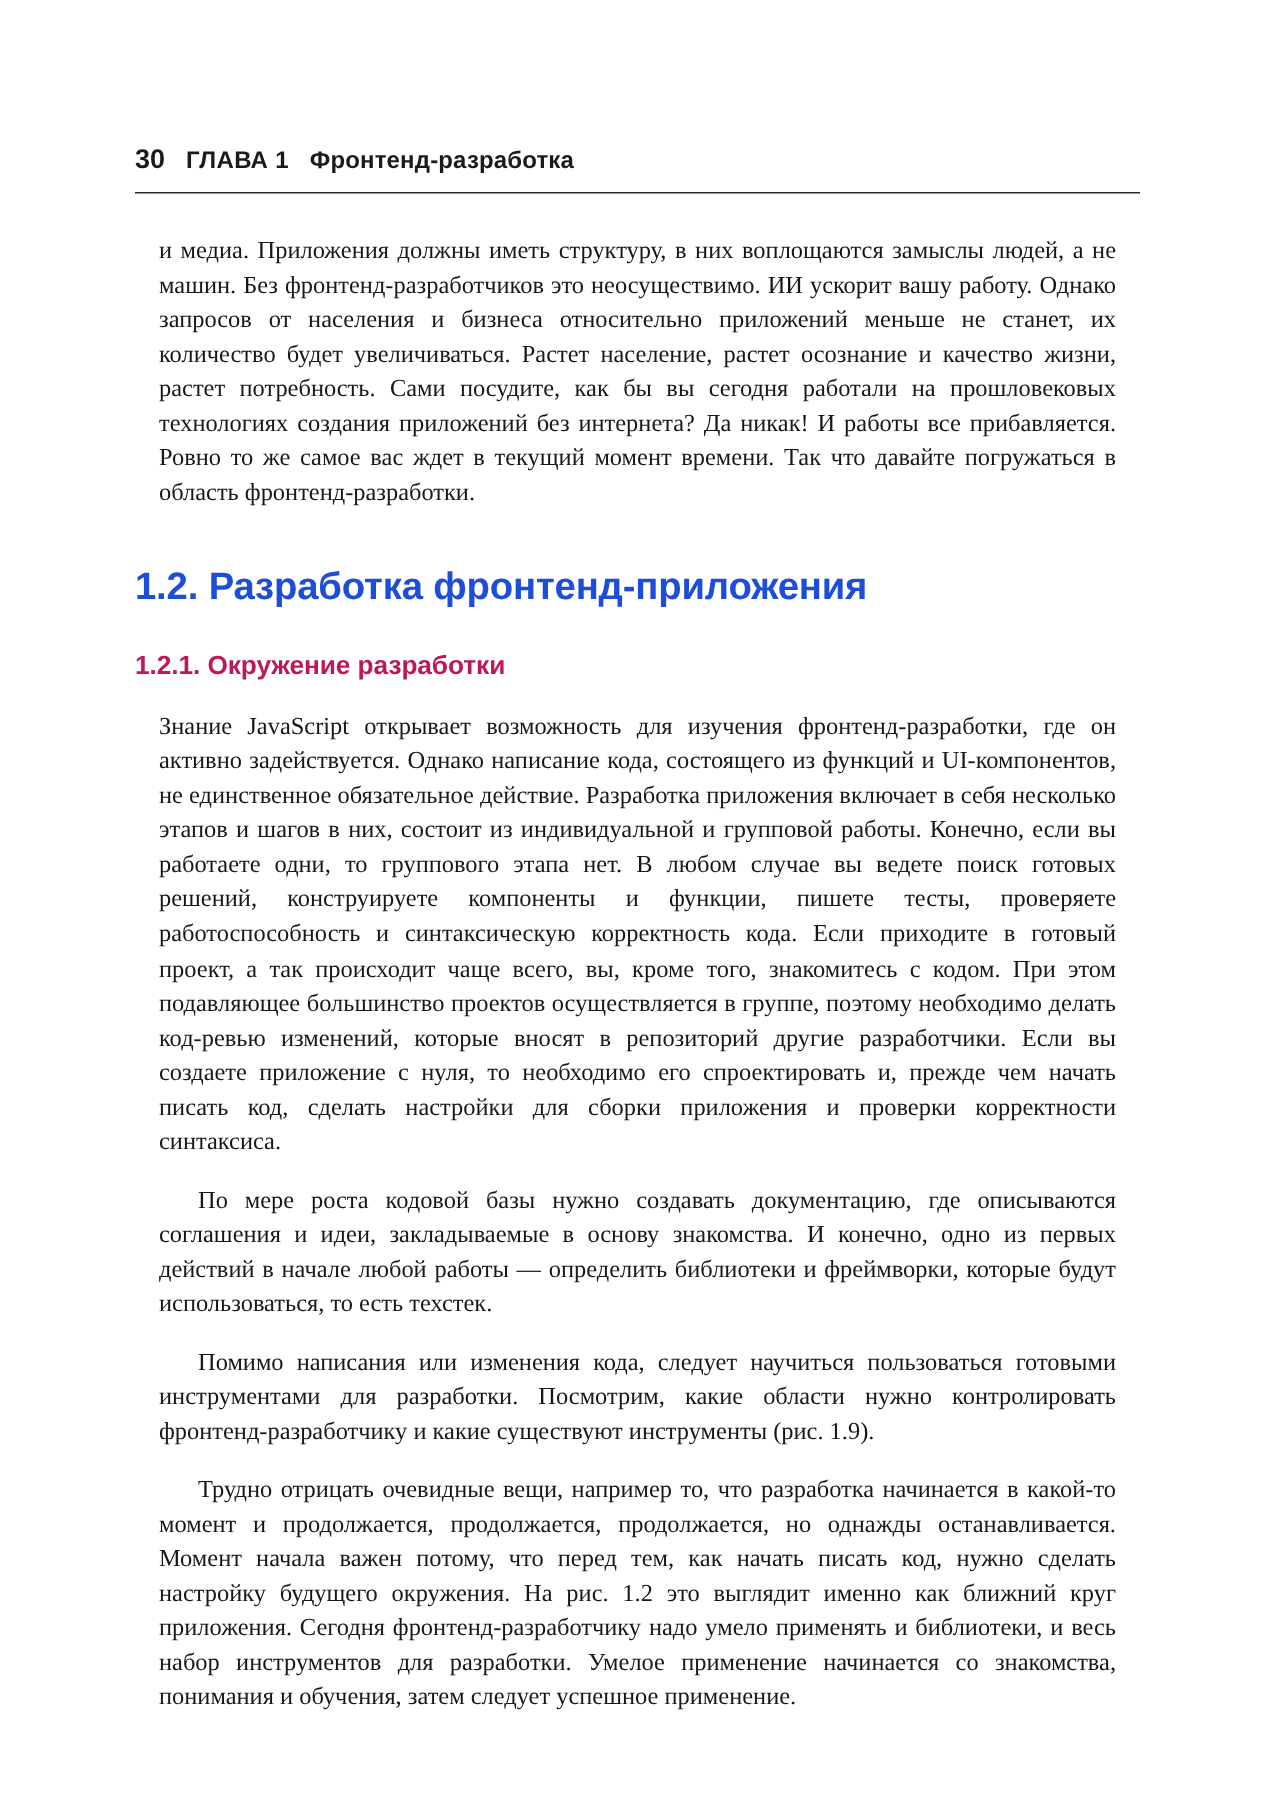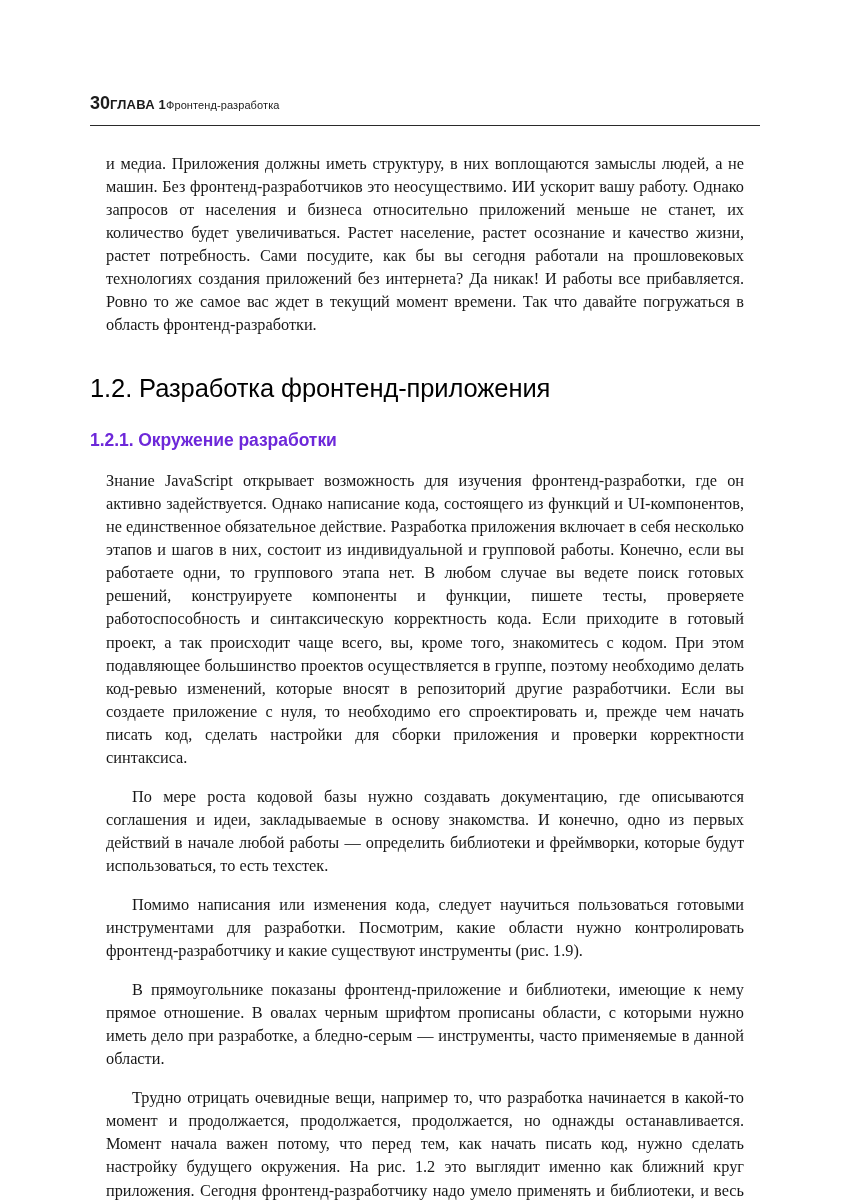--- a/index.html
+++ b/index.html
@@ -18,37 +18,38 @@
   .content {
     position: absolute;
     left: 90px;
     top: 56px;
     width: 670px;
   }
   
   .running-head {
     display: flex;
     align-items: baseline;
+    gap: 14px;
     font-family: "Liberation Sans", sans-serif;
     color: #1b1b1b;
     padding-bottom: 11px;
   }
   .folio {
     font-size: 18px;
     font-weight: bold;
     letter-spacing: 0px;
   }
   .chapter-label {
-    font-size: 13px;
+    font-size: 16px;
     font-weight: bold;
     letter-spacing: 0.2px;
   }
   .chapter-title {
-    font-size: 11px;
-    font-weight: normal;
+    font-size: 16px;
+    font-weight: bold;
     letter-spacing: 0.1px;
     margin-top: 43px;
   }
   .rule {
     height: 1px;
     background: #2a2a2a;
     width: 100%;
     margin-bottom: 26px;
   }
   
@@ -63,30 +64,30 @@
   }
   .body-text p {
     margin: 16px;
   }
   .indent {
     text-indent: 26px;
   }
   h2.section {
     font-family: "Liberation Sans", sans-serif;
     font-size: 25.5px;
-    font-weight: normal;
-    color: #000000;
+    font-weight: bold;
+    color: #1d4ed8;
     margin: 34px 0 0 0;
     letter-spacing: -0.1px;
   }
   h3.subsection {
     font-family: "Liberation Sans", sans-serif;
     font-size: 17.5px;
     font-weight: bold;
-    color: #6d28d9;
+    color: #be185d;
     margin: 22px 0 9px 0;
     letter-spacing: -0.05px;
   }
   .para-block p + p {
     margin-top: 0;
   }
 </style>
 </head>
 <body>
 
@@ -103,19 +104,18 @@
     <div class="body-text">
       <p>и медиа. Приложения должны иметь структуру, в них воплощаются замыслы людей, а не машин. Без фронтенд-разработчиков это неосуществимо. ИИ ускорит вашу работу. Однако запросов от населения и бизнеса относительно приложений меньше не станет, их количество будет увеличиваться. Растет население, растет осознание и качество жизни, растет потребность. Сами посудите, как бы вы сегодня работали на прошловековых технологиях создания приложений без интернета? Да никак! И работы все прибавляется. Ровно то же самое вас ждет в текущий момент времени. Так что давайте погружаться в область фронтенд-разработки.</p>
 
       <h2 class="section">1.2. Разработка фронтенд-приложения</h2>
       <h3 class="subsection">1.2.1. Окружение разработки</h3>
 
       <div class="para-block">
         <p>Знание JavaScript открывает возможность для изучения фронтенд-разработки, где он активно задействуется. Однако написание кода, состоящего из функций и UI-компонентов, не единственное обязательное действие. Разработка приложения включает в себя несколько этапов и шагов в них, состоит из индивидуальной и групповой работы. Конечно, если вы работаете одни, то группового этапа нет. В любом случае вы ведете поиск готовых решений, конструируете компоненты и функции, пишете тесты, проверяете работоспособность и синтаксическую корректность кода. Если приходите в готовый проект, а так происходит чаще всего, вы, кроме того, знакомитесь с кодом. При этом подавляющее большинство проектов осуществляется в группе, поэтому необходимо делать код-ревью изменений, которые вносят в репозиторий другие разработчики. Если вы создаете приложение с нуля, то необходимо его спроектировать и, прежде чем начать писать код, сделать настройки для сборки приложения и проверки корректности синтаксиса.</p>
         <p class="indent">По мере роста кодовой базы нужно создавать документацию, где описываются соглашения и идеи, закладываемые в основу знакомства. И конечно, одно из первых действий в начале любой работы — определить библиотеки и фреймворки, которые будут использоваться, то есть техстек.</p>
         <p class="indent">Помимо написания или изменения кода, следует научиться пользоваться готовыми инструментами для разработки. Посмотрим, какие области нужно контролировать фронтенд-разработчику и какие существуют инструменты (рис. 1.9).</p>
-        <p class="indent">В прямоугольнике показаны фронтенд-приложение и библиотеки, имеющие к нему прямое отношение. В овалах черным шрифтом прописаны области, с которыми нужно иметь дело при разработке, а бледно-серым — инструменты, часто применяемые в данной области.</p>
         <p class="indent">Трудно отрицать очевидные вещи, например то, что разработка начинается в какой-то момент и продолжается, продолжается, продолжается, но однажды останавливается. Момент начала важен потому, что перед тем, как начать писать код, нужно сделать настройку будущего окружения. На рис. 1.2 это выглядит именно как ближний круг приложения. Сегодня фронтенд-разработчику надо умело применять и библиотеки, и весь набор инструментов для разработки. Умелое применение начинается со знакомства, понимания и обучения, затем следует успешное применение.</p>
       </div>
     </div>
 
   </div>
 </div>
 
 </body></html>

